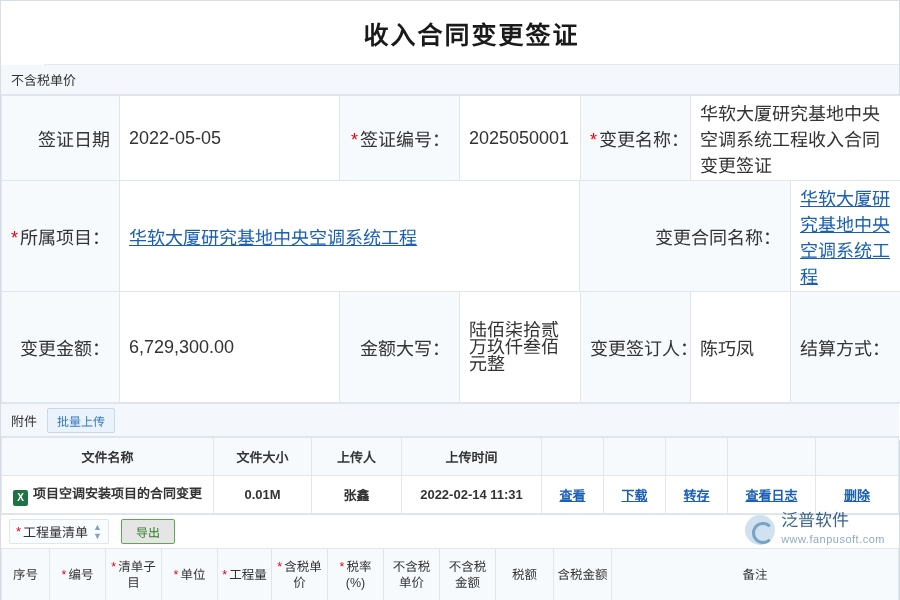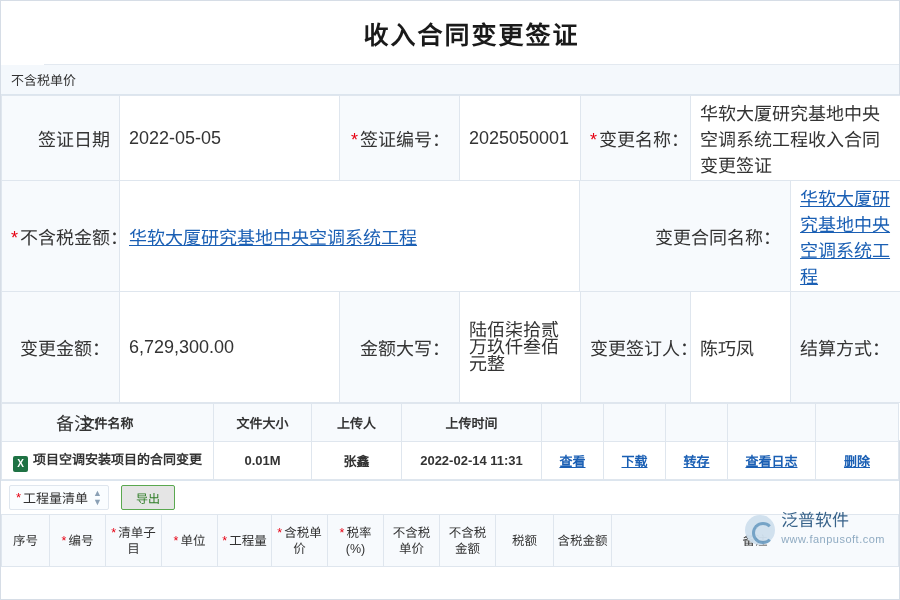--- a/index.html
+++ b/index.html
@@ -225,21 +225,21 @@
     <tbody>
         <tr>
       <td class="lbl">签证日期</td>
       <td class="val" colspan="2">2022-05-05</td>
       <td class="lbl"><span class="req">*</span><span>签证编号：</span></td>
       <td class="val" colspan="2">2025050001</td>
       <td class="lbl" style="width:110px"><span class="req">*</span><span>变更名称：</span></td>
       <td class="val" colspan="2">华软大厦研究基地中央空调系统工程收入合同变更签证</td>
     </tr>
     <tr>
-      <td class="lbl"><span class="req">*</span><span>不含税金额：</span></td>
+      <td class="lbl"><span class="req">*</span><span>所属项目：</span></td>
       <td class="val" colspan="4"><span class="link">华软大厦研究基地中央空调系统工程</span></td>
       <td class="lbl" colspan="3">变更合同名称：</td>
       <td class="val"><span class="link">华软大厦研究基地中央空调系统工程</span></td>
     </tr>
     <tr>
       <td class="lbl">变更金额：</td>
       <td class="val" colspan="2">6,729,300.00</td>
       <td class="lbl">金额大写：</td>
       <td class="val wrapval" colspan="2">陆佰柒拾贰万玖仟叁佰元整</td>
       <td class="lbl">变更签订人：</td>
@@ -256,20 +256,24 @@
     </table>
 
   <table class="form" style="margin-top:-38px; position:relative; pointer-events:none; visibility:hidden; height:0">
       <tbody>
         <tr>
           <td style="border:none;height:0;padding:0"></td>
         </tr>
       </tbody>
     </table>
 
+  <div class="attach-bar">
+    <span>附件</span>
+    <button class="btn-ghost">批量上传</button>
+  </div>
 
   <table class="grid">
     <colgroup>
       <col style="width:212px">
         <col style="width:98px">
         <col style="width:90px">
         <col style="width:140px">
       <col style="width:62px">
         <col style="width:62px">
         <col style="width:62px">

